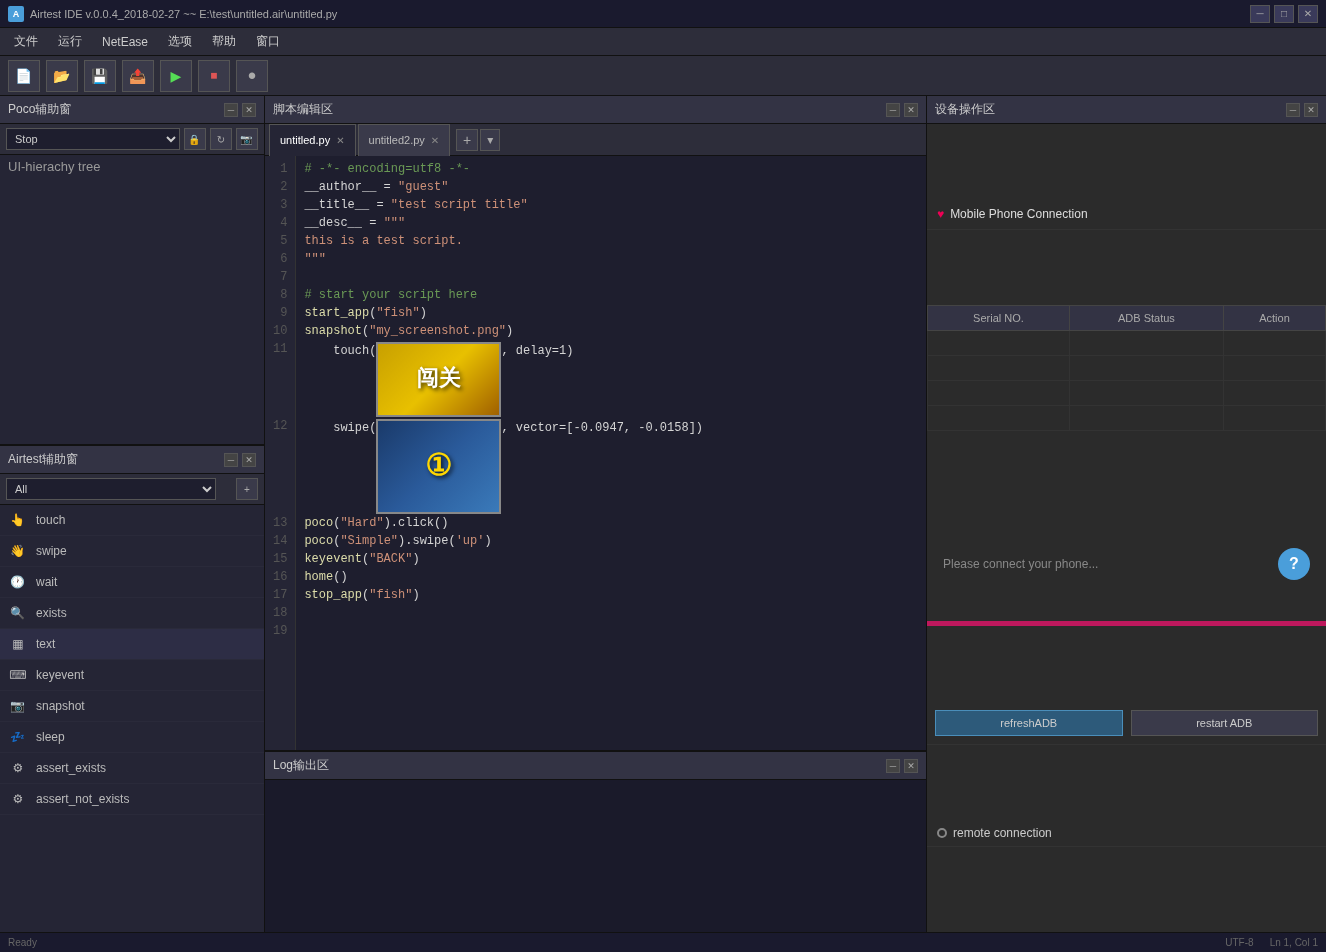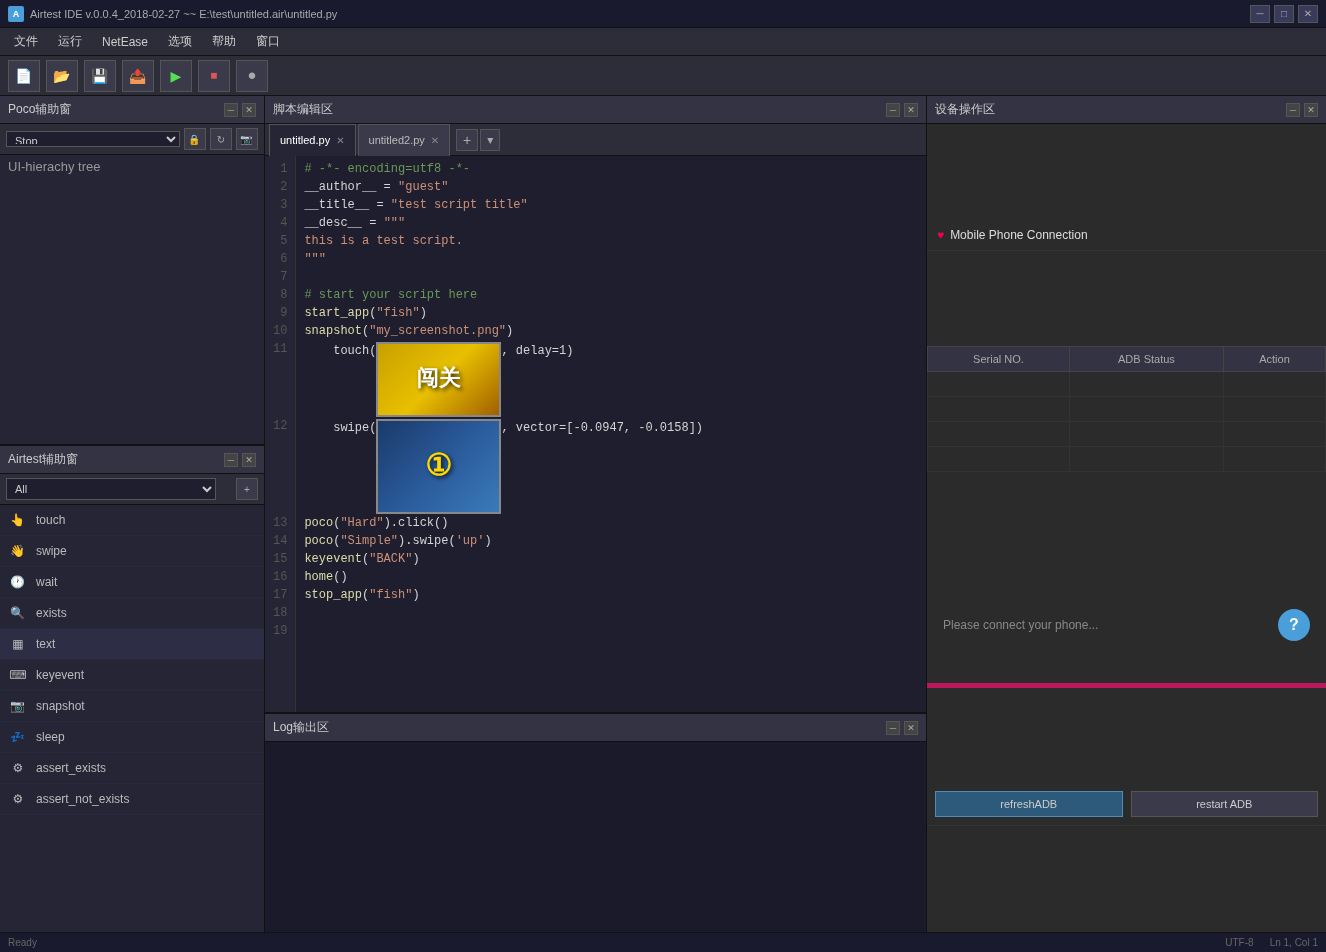--- a/index.html
+++ b/index.html
@@ -138,21 +138,21 @@
       gap: 4px;
       border-bottom: 1px solid #111;
     }
     .poco-select {
       flex: 1;
       background: #1e1e2e;
       border: 1px solid #555;
       color: #ccc;
       padding: 2px 4px;
       font-size: 11px;
-      height: 16px;
+      height: 22px;
     }
     .poco-icon-btn {
       width: 22px; height: 22px;
       background: #3a3a4a;
       border: 1px solid #555;
       color: #aaa;
       display: flex; align-items: center; justify-content: center;
       font-size: 10px;
       cursor: pointer;
     }
@@ -308,21 +308,21 @@
       white-space: pre;
       min-height: 18px;
     }
     .code-comment { color: #6a9955; }
     .code-string { color: #ce9178; }
     .code-func { color: #dcdcaa; }
     .code-normal { color: #d4d4d4; }
 
     
     #log-area {
-      height: 238px;
+      height: 200px;
       display: flex;
       flex-direction: column;
     }
     .log-content {
       flex: 1;
       background: #1a1a2a;
       padding: 4px 8px;
       font-family: 'Courier New', monospace;
       font-size: 11px;
       color: #888;
@@ -777,20 +777,24 @@
       <div class="phone-placeholder">
         <span class="phone-please-text">Please connect your phone...</span>
         <div class="help-circle">?</div>
       </div>
 
       <div class="adb-buttons">
         <div class="adb-btn active">refreshADB</div>
         <div class="adb-btn">restart ADB</div>
       </div>
 
+      <div class="remote-conn">
+        <span class="radio-dot"></span>
+        <span>remote connection</span>
+      </div>
 
       <div class="windows-conn">
         <div class="triangle-right"></div>
         <span>Windows App Connection</span>
       </div>
 
     </div>
   </div>
 
 </div>

